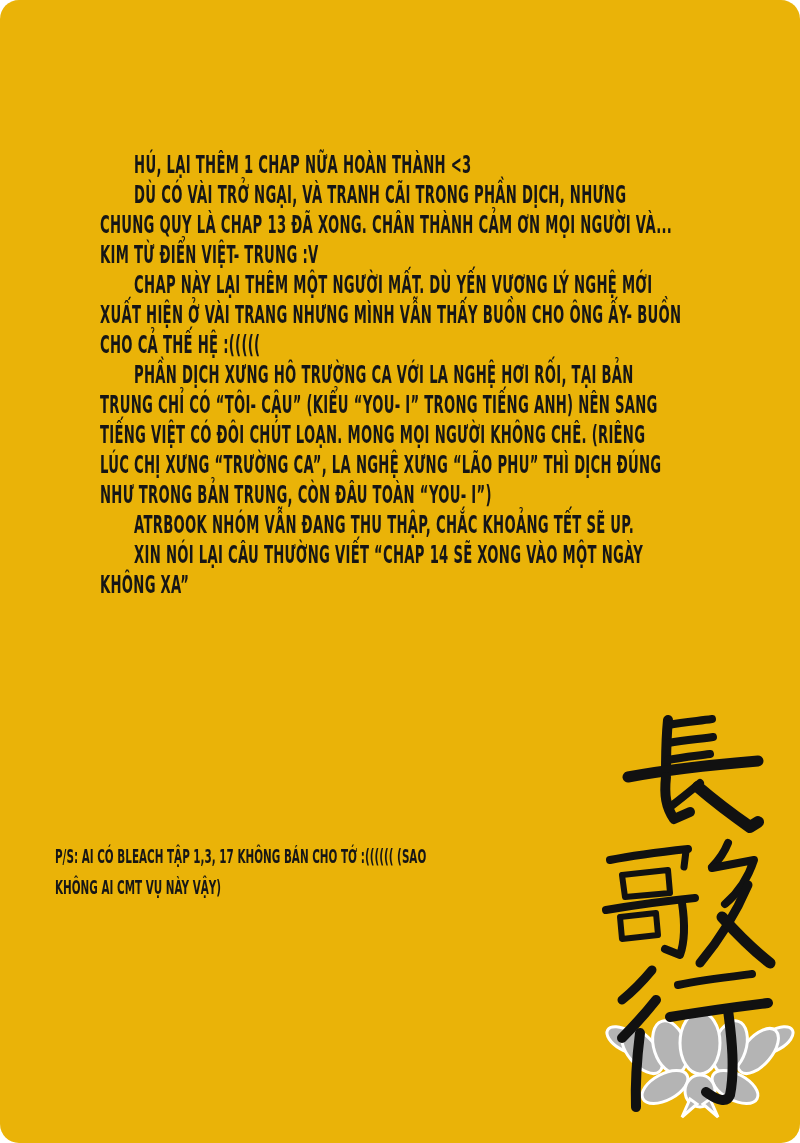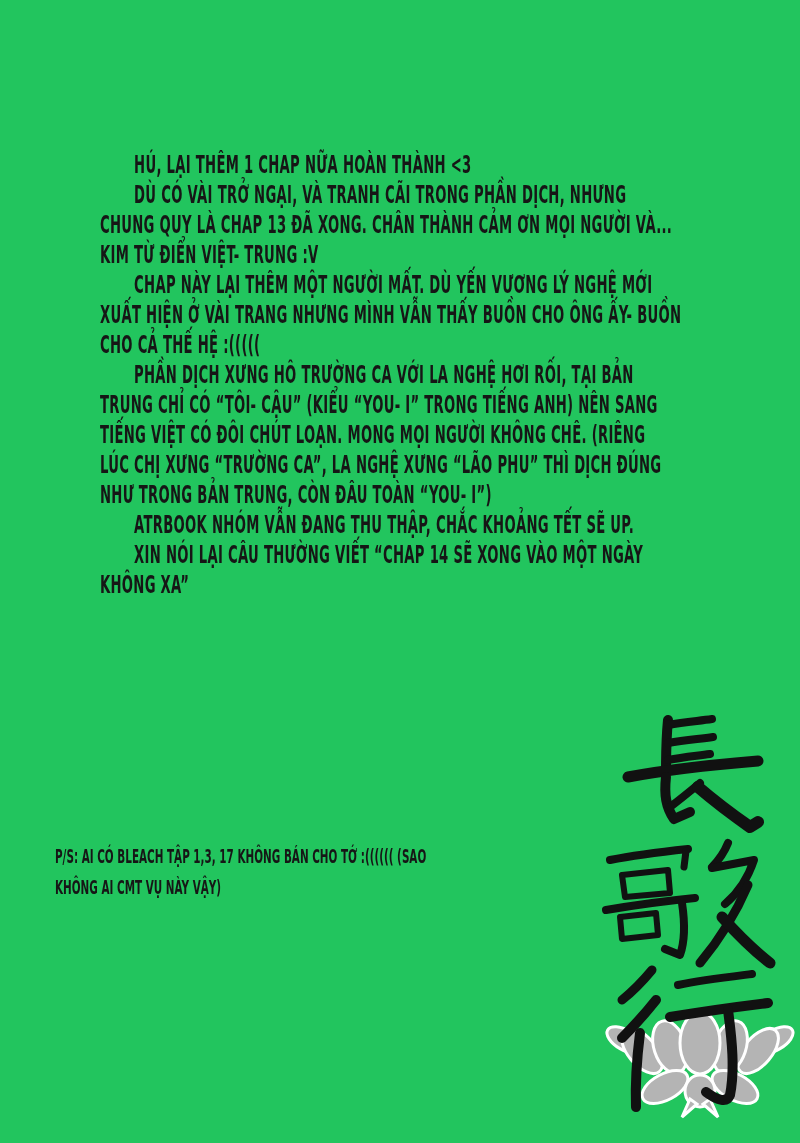--- a/index.html
+++ b/index.html
@@ -5,21 +5,22 @@
   html, body { margin: 0; padding: 0; }
   body {
     width: 800px; height: 1143px;
     background: #ffffff;
     overflow: hidden;
     position: relative;
     font-family: "DejaVu Sans", sans-serif;
   }
   .page {
     position: absolute; inset: 0;
-    background: #22c55e;
+    background: #eab308;
+    border-radius: 19px;
   }
   
   .notes {
     position: absolute;
     left: 100px; top: 150px;
     width: 1250px;
     transform: scaleX(0.55);
     transform-origin: 0 0;
     color: #161616;
     font-size: 24px;

